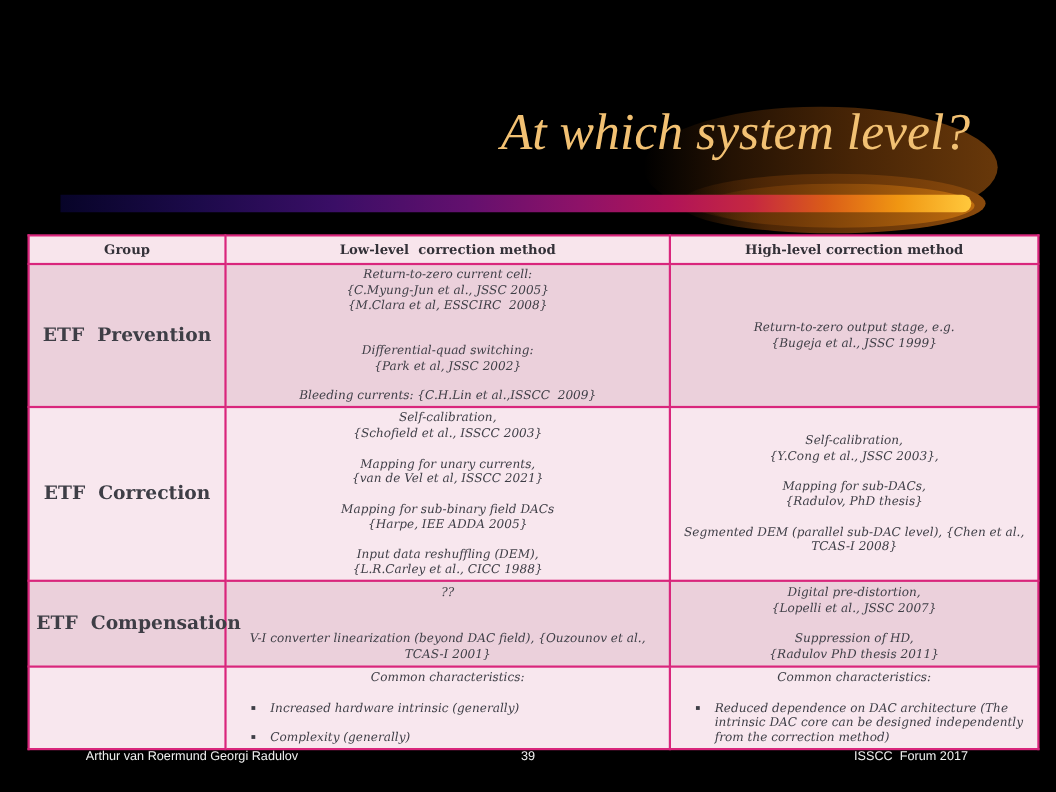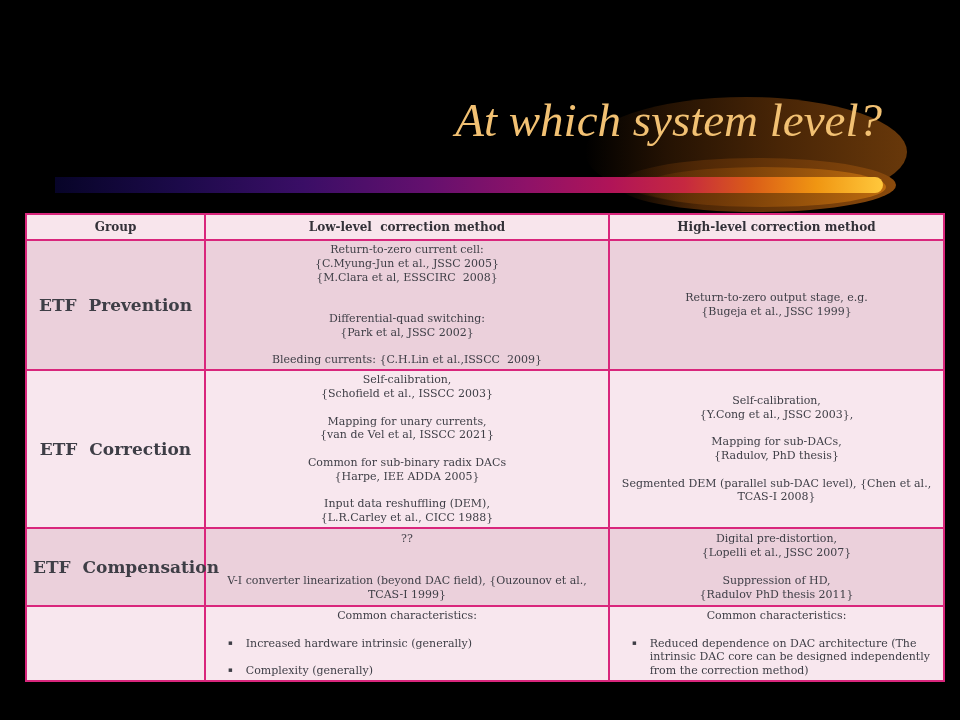--- a/index.html
+++ b/index.html
@@ -43,20 +43,21 @@
   tbody tr.shade-dark{background:var(--row-dark,#EBD0DB);}
   tbody tr.shade-light{background:var(--row-light,#F8E7EE);}
   tbody tr:nth-child(1){height:121px;}
   tbody tr:nth-child(2){height:152px;}
   tbody tr:nth-child(3){height:78px;}
   tbody tr:nth-child(4){height:68px;}
   .group-label{font-size:17px;font-weight:bold;white-space:pre;}
   .line{
     font-size:11px;line-height:13.8px;min-height:13.8px;
     white-space:pre-wrap;
+    font-style:italic;
   }
   .line.bullet{
     display:flex;align-items:flex-start;text-align:left;
     padding:0 4px 0 16px;white-space:normal;
   }
   .bullet-glyph{font-size:7px;line-height:13.8px;margin-right:13px;flex:none;}
   
   .footer{position:absolute;left:0;top:679px;width:960px;height:20px;z-index:6;
     font-family:"Liberation Sans","DejaVu Sans",sans-serif;
     font-size:11.5px;color:var(--footer-color,#F0F0F0);}
@@ -114,21 +115,21 @@
           <td>
             <div class="group-label">ETF  Correction</div>
           </td>
           <td>
             <div class="line">Self-calibration,</div>
             <div class="line">{Schofield et al., ISSCC 2003}</div>
             <div class="line"></div>
             <div class="line">Mapping for unary currents,</div>
             <div class="line">{van de Vel et al, ISSCC 2021}</div>
             <div class="line"></div>
-            <div class="line">Common for sub-binary radix DACs</div>
+            <div class="line">Mapping for sub-binary field DACs</div>
             <div class="line">{Harpe, IEE ADDA 2005}</div>
             <div class="line"></div>
             <div class="line">Input data reshuffling (DEM),</div>
             <div class="line">{L.R.Carley et al., CICC 1988}</div>
           </td>
           <td>
             <div class="line">Self-calibration,</div>
             <div class="line">{Y.Cong et al., JSSC 2003},</div>
             <div class="line"></div>
             <div class="line">Mapping for sub-DACs,</div>
@@ -138,21 +139,21 @@
           </td>
         </tr>
         <tr class="shade-dark">
           <td>
             <div class="group-label">ETF  Compensation</div>
           </td>
           <td>
             <div class="line">??</div>
             <div class="line"></div>
             <div class="line"></div>
-            <div class="line">V-I converter linearization (beyond DAC field), {Ouzounov et al., TCAS-I 1999}</div>
+            <div class="line">V-I converter linearization (beyond DAC field), {Ouzounov et al., TCAS-I 2001}</div>
           </td>
           <td>
             <div class="line">Digital pre-distortion,</div>
             <div class="line">{Lopelli et al., JSSC 2007}</div>
             <div class="line"></div>
             <div class="line">Suppression of HD,</div>
             <div class="line">{Radulov PhD thesis 2011}</div>
           </td>
         </tr>
         <tr class="shade-light">
@@ -177,14 +178,19 @@
             <div class="line"></div>
             <div class="line bullet">
               <span class="bullet-glyph">▪</span>
               <span>Reduced dependence on DAC architecture (The intrinsic DAC core can be designed  independently from the correction method)</span>
             </div>
           </td>
         </tr>
       </tbody>
   </table>
 
+  <div class="footer">
+    <span class="footer-left">Arthur van Roermund Georgi Radulov</span>
+    <span class="footer-center">39</span>
+    <span class="footer-right">ISSCC  Forum 2017</span>
+  </div>
 
 </div>
 
 </body></html>

